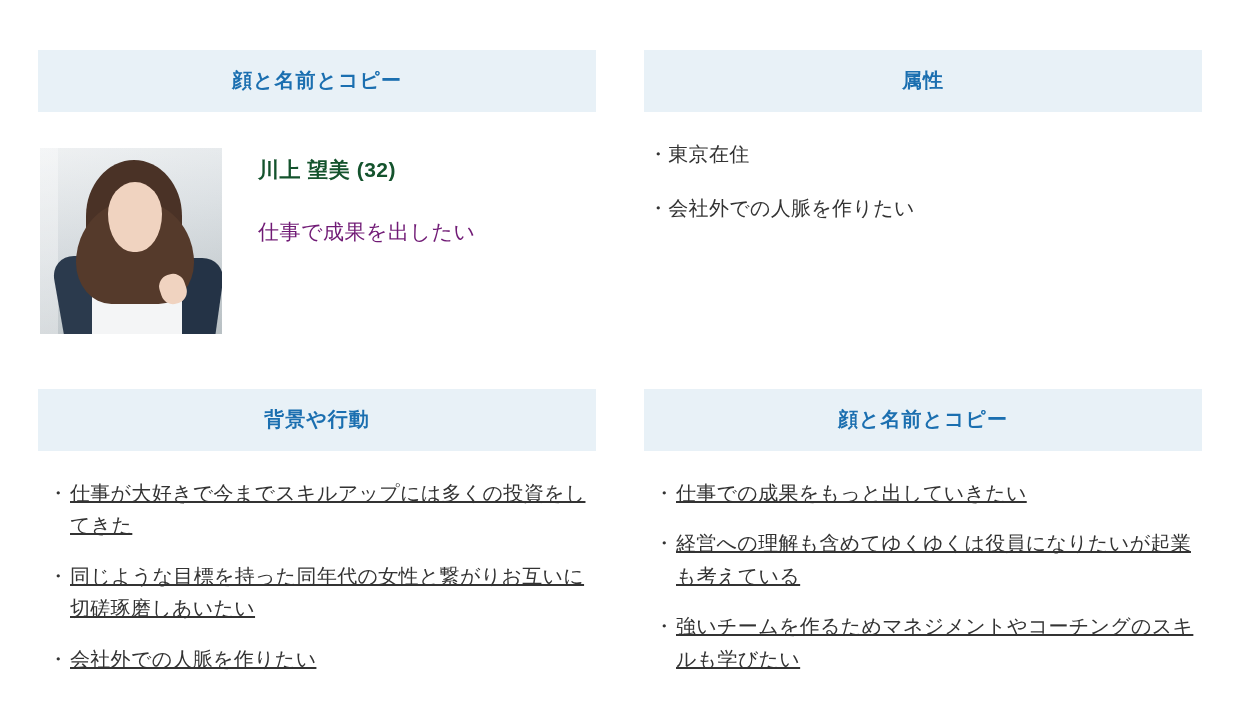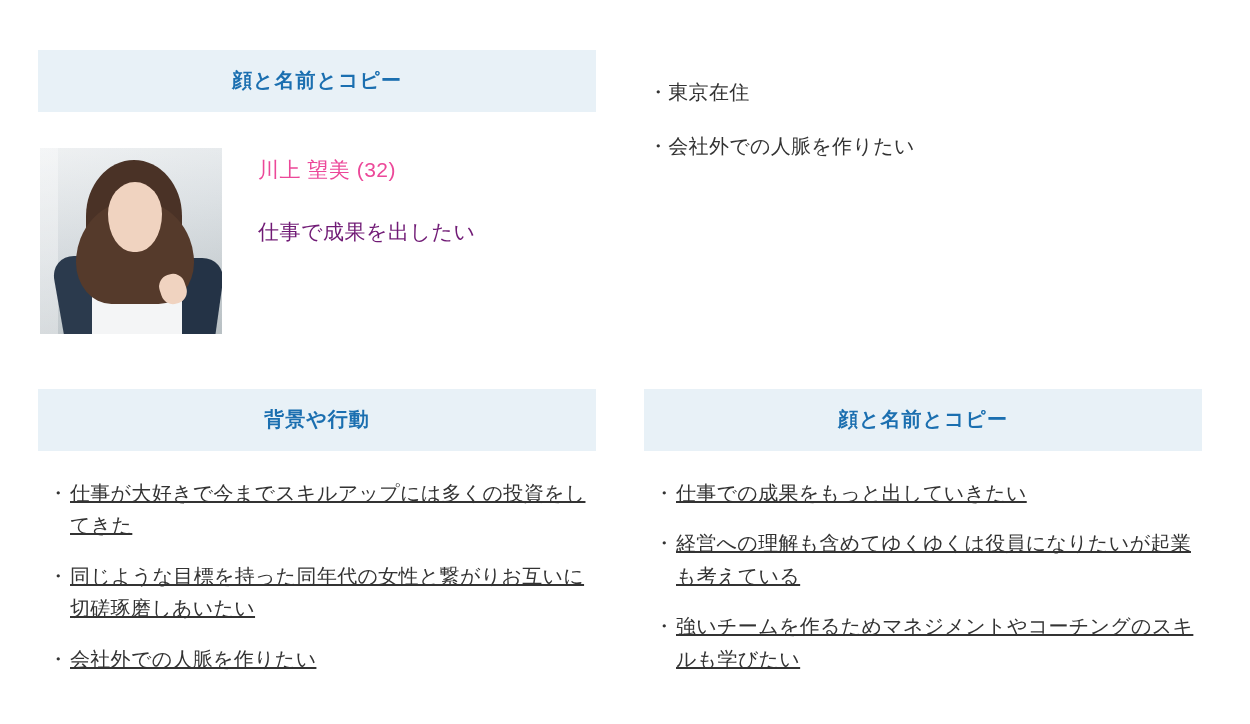--- a/index.html
+++ b/index.html
@@ -126,23 +126,24 @@
     background: #f0d3c0;
     border-radius: 12px;
     transform: rotate(-18deg);
   }
   .profile-text {
     padding-left: 36px;
     padding-top: 8px;
   }
   .profile-name {
     font-size: 21px;
-    color: #ec4899;
+    color: #14532d;
     margin-bottom: 34px;
     letter-spacing: 0.5px;
+    font-weight: bold;
   }
   .profile-copy {
     font-size: 21px;
     color: #701a75;
     letter-spacing: 0.5px;
   }
 
   
   .attr-body {
     padding: 27px 0 0 4px;
@@ -201,20 +202,21 @@
         <div class="profile-text">
           <div class="profile-name">川上 望美 (32)</div>
           <div class="profile-copy">仕事で成果を出したい</div>
         </div>
       </div>
     </div>
 
     <div class="cell spacer"></div>
 
     <div class="cell">
+      <div class="panel-header">属性</div>
       <div class="attr-body">
         <div class="attr-item">・東京在住</div>
         <div class="attr-item">・会社外での人脈を作りたい</div>
       </div>
     </div>
 
     <div class="row-gap"></div>
     <div class="row-gap"></div>
     <div class="row-gap"></div>
 

